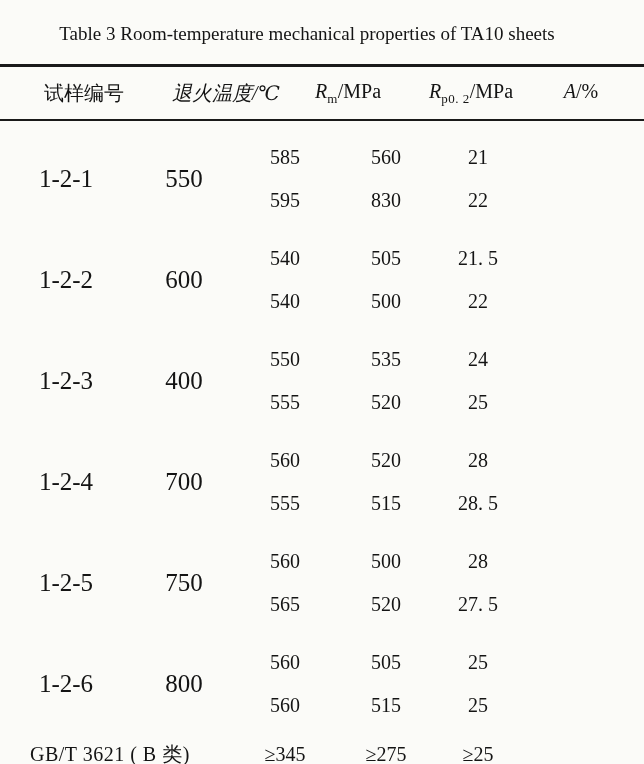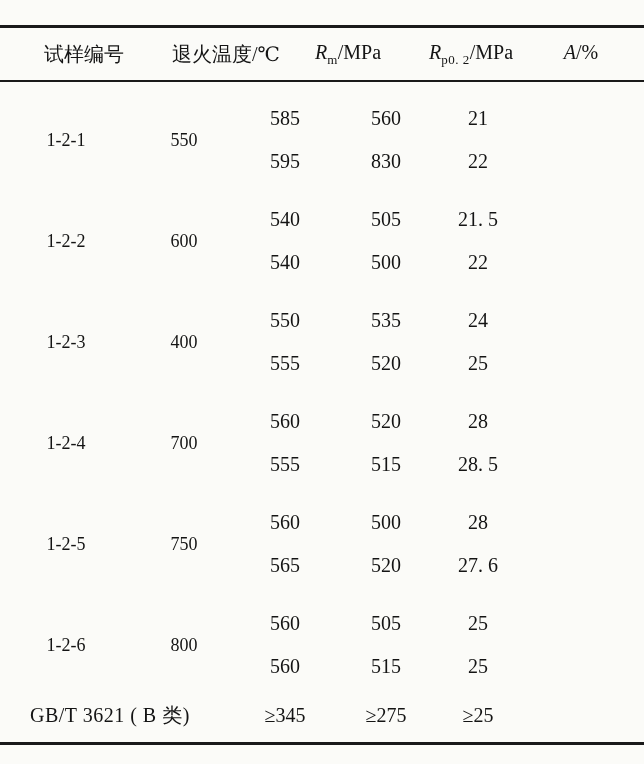--- a/index.html
+++ b/index.html
@@ -59,55 +59,56 @@
     font-size: 20px;
     text-align: center;
     vertical-align: middle;
     overflow: visible;
     white-space: nowrap;
     margin-left: 35px;
   }
   
   th .h { display: inline-block; }
   th .h1 { transform: translateX(18px); }
-  th .h2 { transform: translateX(39px); }
+  th .h2 { transform: translateX(39px); font-style: italic; }
   th .h3 { transform: translateX(63px); }
   th .h4 { transform: translateX(85px); }
   th .h5 { transform: translateX(103px); }
 
   th i { font-style: italic; font-family: "Liberation Serif", serif; }
   th sub {
     font-size: 13px;
     vertical-align: -5px;
     letter-spacing: 0.5px;
   }
 
   td {
     height: 41px;
     font-size: 20px;
     text-align: center;
     vertical-align: middle;
     white-space: nowrap;
   }
   tr.g-start td { padding-top: 16px; }
 
-  td.sample, td.temp { font-size: 18px; }
+  td.sample, td.temp { font-size: 25px; }
 
   tr.footer-row td { height: 52px; }
   td.footer-label {
     text-align: left;
     padding-left: 30px;
     letter-spacing: 0.5px;
   }
 </style>
 </head>
 <body>
 
 <div class="page">
 
+  <div class="title-en">Table 3   Room-temperature mechanical properties of TA10 sheets</div>
 
   <table class="props">
     <colgroup>
       <col class="c1">
         <col class="c2">
         <col class="c3">
         <col class="c4">
         <col class="c5">
         <col class="cf">
     </colgroup>
@@ -187,21 +188,21 @@
         <td class="sample" rowspan="2">1-2-5</td>
         <td class="temp" rowspan="2">750</td>
         <td>560</td>
         <td>500</td>
         <td>28</td>
         <td></td>
       </tr>
       <tr>
         <td>565</td>
         <td>520</td>
-        <td>27. 6</td>
+        <td>27. 5</td>
         <td></td>
       </tr>
 
       <tr class="g-start">
         <td class="sample" rowspan="2">1-2-6</td>
         <td class="temp" rowspan="2">800</td>
         <td>560</td>
         <td>505</td>
         <td>25</td>
         <td></td>

